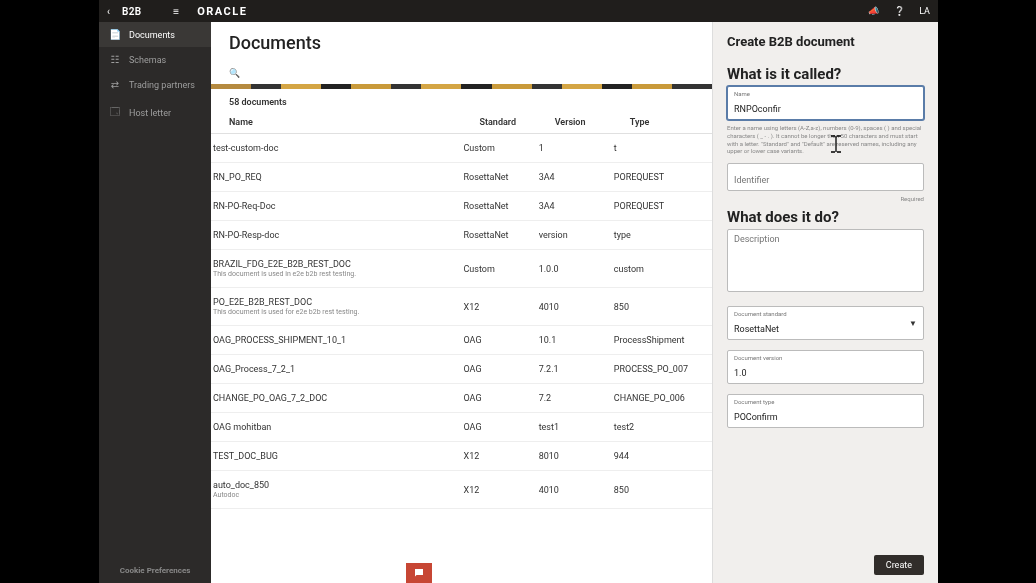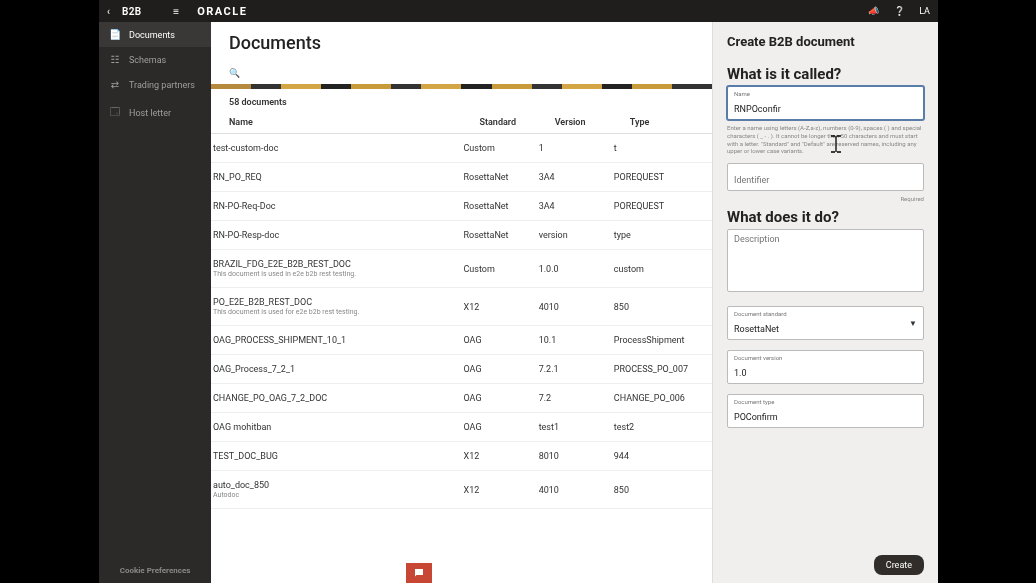--- a/index.html
+++ b/index.html
@@ -45,21 +45,21 @@
 .field.focused { border-color: #5a7ca8; box-shadow: 0 0 0 1px #5a7ca8; }
 .field-label { font-size: 6px; color: #777; display: block; line-height: 1; }
 .field-input { border: none; outline: none; width: 100%; font-size: 9px; color: #222; background: transparent; padding: 0; }
 .field-help { font-size: 6px; color: #888; line-height: 1.3; margin-bottom: 8px; }
 .field-req { font-size: 6px; color: #888; text-align: right; margin-top: 1px; margin-bottom: 6px; }
 .textarea { height: 50px; resize: none; }
 .select-field { display: flex; align-items: center; }
 .select-field .field-input { flex: 1; }
 .caret { font-size: 8px; color: #333; margin-left: 4px; }
 .panel-footer { padding: 8px 14px; display: flex; justify-content: flex-end; }
-.create-btn { background: #312d2a; color: #fff; border: none; padding: 5px 12px; font-size: 9px; border-radius: 8px; cursor: pointer; }
+.create-btn { background: #312d2a; color: #fff; border: none; padding: 5px 12px; font-size: 9px; border-radius: 2px; cursor: pointer; }
 .chat-fab { position: absolute; bottom: 0; right: 280px; width: 26px; height: 20px; background: #c74634; display: flex; align-items: center; justify-content: center; cursor: pointer; }
 .chat-fab svg { width: 12px; height: 12px; fill: #fff; }
 .cursor-caret { position: absolute; left: 828px; top: 135px; pointer-events: none; z-index: 100; }
 </style>
 </head>
 <body>
 
 <div class="app">
   <div class="topbar">
     <div class="topbar-left">

